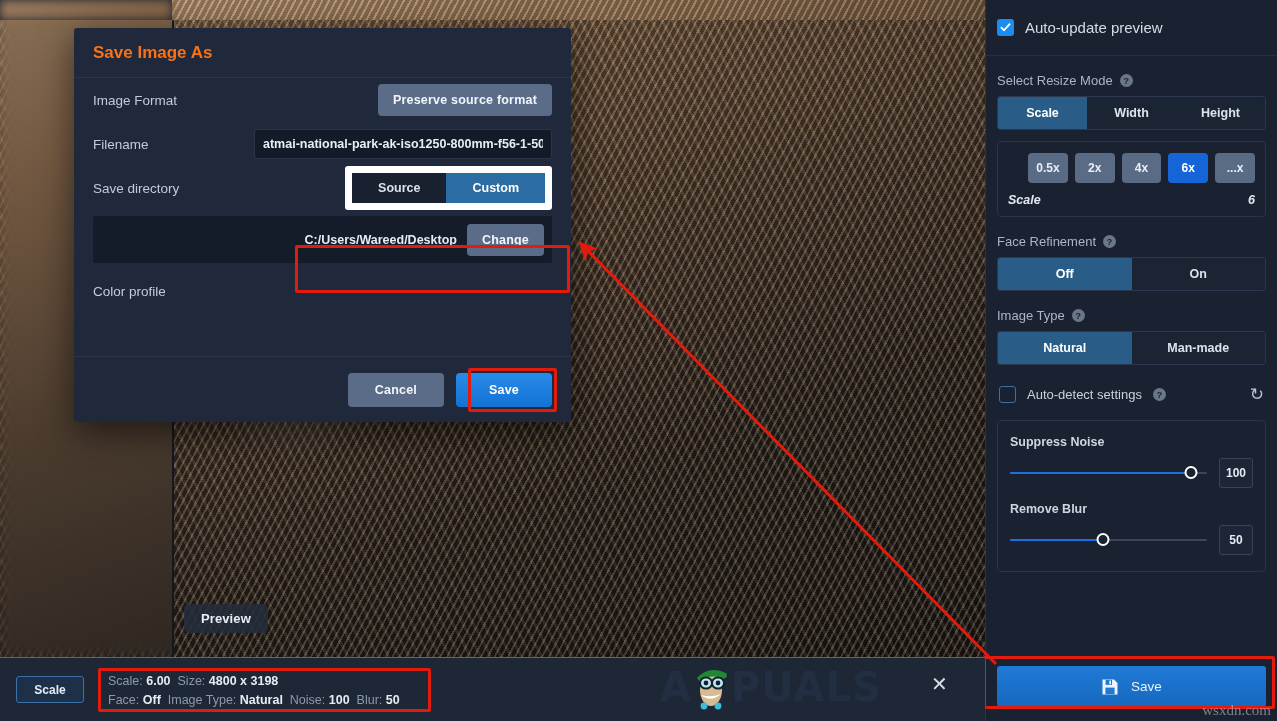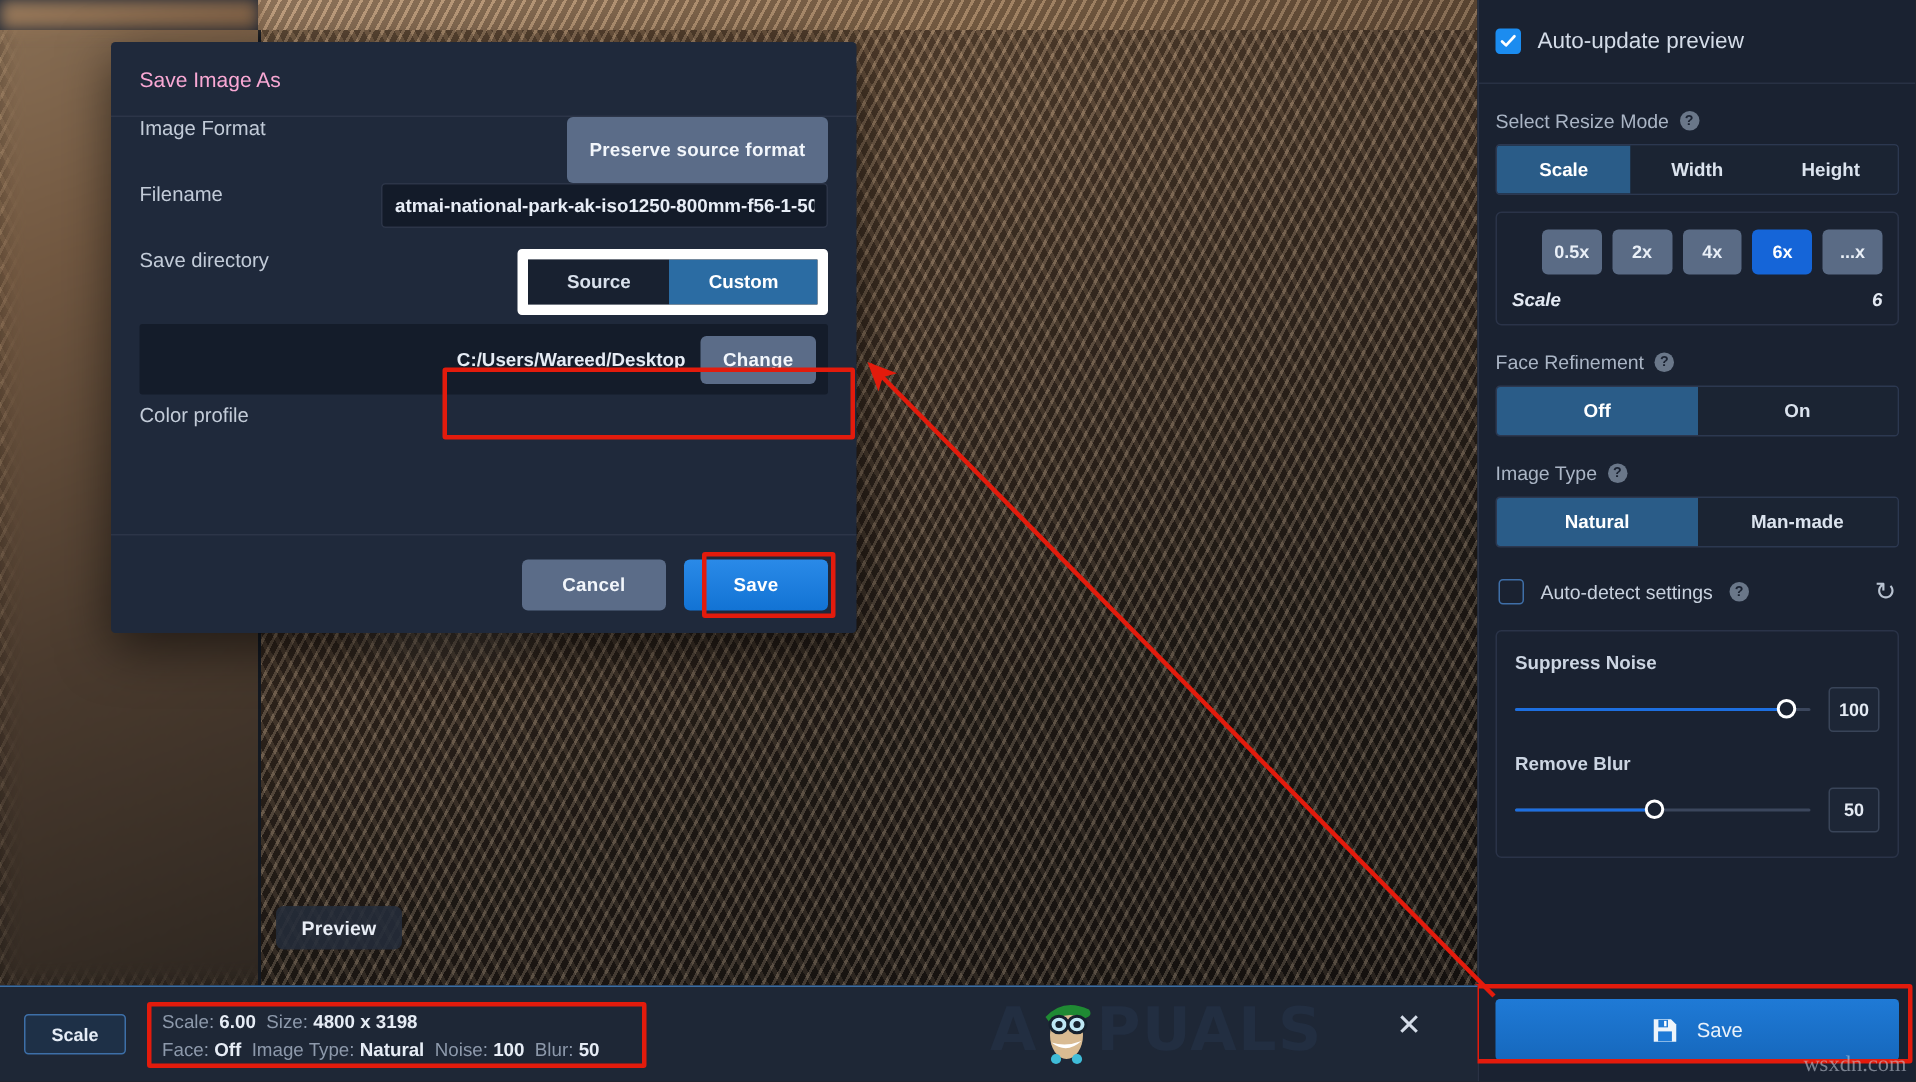--- a/index.html
+++ b/index.html
@@ -72,24 +72,24 @@
   
   .modal {
     position: absolute; left: 74px; top: 28px; width: 497px; height: 394px;
     background: #1f293b; border-radius: 3px;
     box-shadow: 0 10px 34px rgba(0,0,0,.55);
   }
   .modal-header {
     height: 50px; display: flex; align-items: center; padding: 0 19px;
     border-bottom: 1px solid #2c3548;
   }
-  .modal-title { color: #f9a8d4; font-size: 14px; font-weight: 400; }
+  .modal-title { color: #f97316; font-size: 17px; font-weight: 700; }
   .modal-body { padding: 0 19px; }
 
-  .row { display: flex; min-height: 44px; }
+  .row { display: flex; align-items: center; min-height: 44px; }
   .row-label { color: #c2cbd8; font-size: 13.5px; flex: 1; }
 
   .btn-slate {
     background: #5b6c88; color: #f2f6fb; border: none; border-radius: 4px;
     font-size: 12.5px; font-weight: bold; font-family: "Liberation Sans", sans-serif;
     padding: 9px 15px; cursor: pointer; letter-spacing: .2px;
   }
   .btn-blue {
     background: linear-gradient(180deg, #2a8ae8, #1273d4);
     color: #ffffff; border: none; border-radius: 4px;

